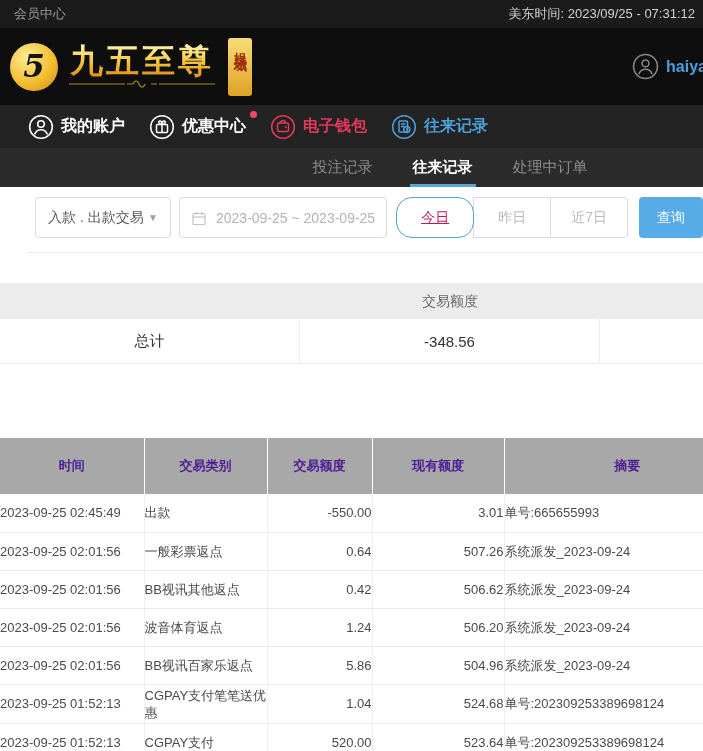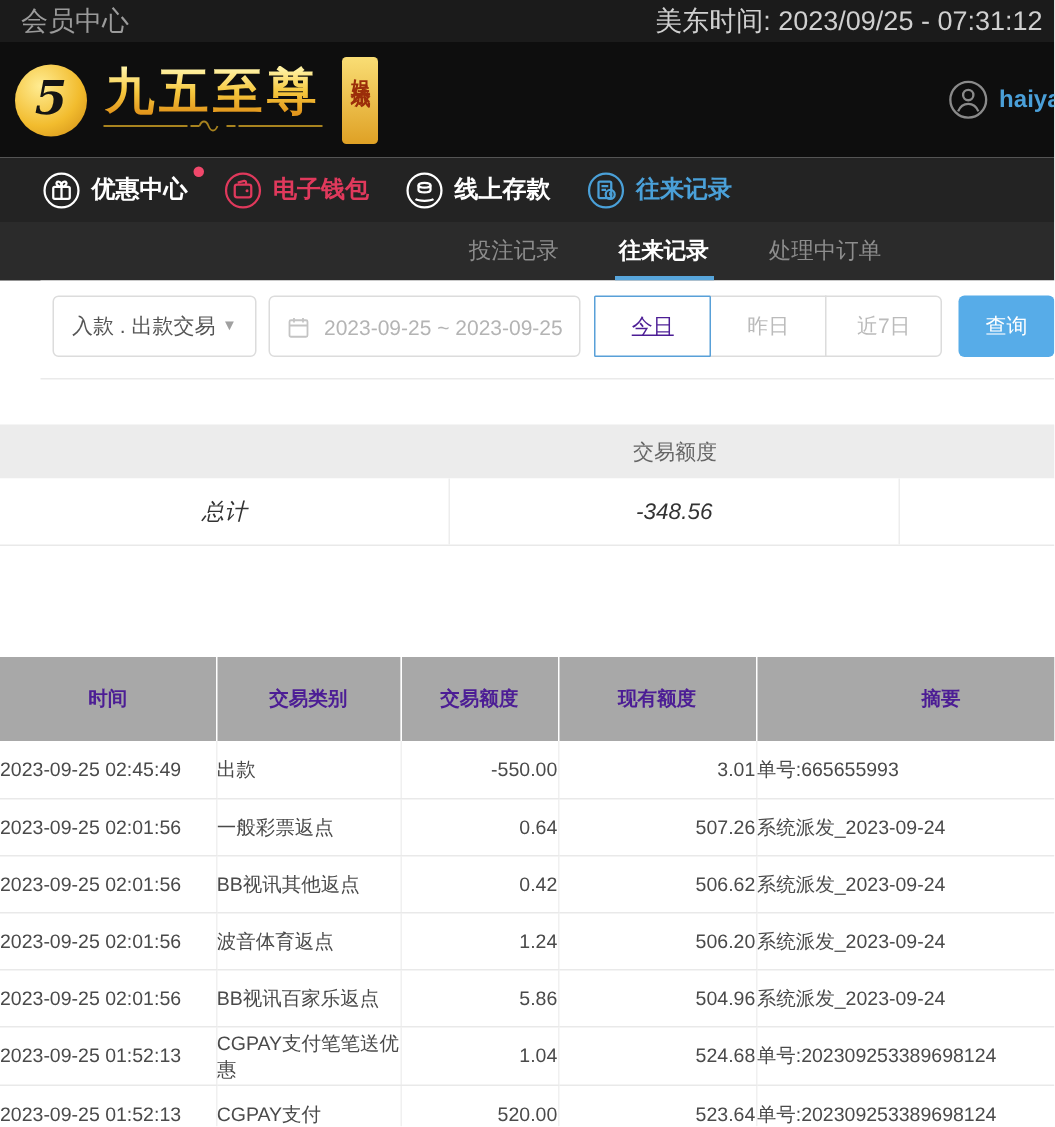--- a/index.html
+++ b/index.html
@@ -1,21 +1,21 @@
 <!DOCTYPE html>
 <html><head>
 <meta charset="utf-8">
 <style>
   * { margin:0; padding:0; box-sizing:border-box; }
   html,body { background:#fff; }
   body { font-family:"Liberation Sans", sans-serif; }
   .page { width:703px; height:751px; overflow:hidden; position:relative; background:#fff; }
 
   
-  .topbar { height:28px; background:#1b1b1b; display:flex; justify-content:space-between; align-items:center; padding:0 8px 0 14px; font-size:18px; }
+  .topbar { height:28px; background:#1b1b1b; display:flex; justify-content:space-between; align-items:center; padding:0 8px 0 14px; font-size:13px; }
   .topbar-left { color:#9b9b9b; }
   .topbar-right { color:#d0d0d0; }
 
   
   .logobar { height:77px; background:#0e0e0e; display:flex; align-items:center; justify-content:space-between; padding-left:10px; }
   .logo { display:flex; align-items:center; gap:9px; }
   .logo-coin { width:48px; height:48px; border-radius:50%; flex:none;
     background:radial-gradient(circle at 35% 30%, #ffec92, #f2bc2e 58%, #cd8a14);
     display:flex; align-items:center; justify-content:center; }
   .logo-coin span { font-family:"DejaVu Serif", serif; font-style:italic; font-weight:bold; font-size:31px; color:#141414; transform:translateY(-1px); }
@@ -47,29 +47,29 @@
   
   .filterbar { height:66px; background:#fff; border-bottom:1px solid #eaeaea; display:flex; align-items:flex-start; padding:10px 0 0 8px; white-space:nowrap;margin-left:27px; }
   .control { height:41px; border:1px solid #dcdcdc; border-radius:4px; display:flex; align-items:center; font-size:14px; background:#fff; cursor:pointer; }
   .select-box { width:150px; padding:0 12px; color:#555; justify-content:space-between; }
   .caret { color:#a0a0a0; font-size:10px; }
   .date-box { width:228px; margin-left:8px; padding:0 11px; color:#b4b4b4; gap:9px; }
   .btn-group { display:flex; margin-left:9px; height:41px; }
   .range-btn { width:78px; height:41px; border:1px solid #dcdcdc; background:#fff; color:#bbbbbb; font-size:14px; margin-left:-1px; cursor:pointer; position:relative; font-family:inherit; }
   .range-btn:first-child { border-radius:4px 0 0 4px; margin-left:0; }
   .range-btn:last-child { border-radius:0 4px 4px 0; }
-  .range-btn.active { border-color:#58a0d8; color:#4c1d95; z-index:2; border-radius:1px;text-decoration:underline; }
+  .range-btn.active { border-color:#58a0d8; color:#be185d; z-index:2; border-radius:16px;text-decoration:underline; }
   .search-btn { margin-left:11px; width:72px; height:41px; background:#57ace8; border:none; border-radius:4px; color:#fff; font-size:14px; cursor:pointer; font-family:inherit; }
 
   
   .summary { margin-top:30px; width:900px; border-top:1px solid #ececec; }
   .summary-header { height:35px; background:#ececec; display:flex; align-items:center; color:#666; font-size:14px; }
   .summary-header .hcell { width:300px; margin-left:300px; text-align:center; }
   .summary-row { height:45px; display:flex; border-bottom:1px solid #e9e9e9; font-size:15px; color:#333; background:#fff; }
-  .sum-cell { width:300px; display:flex; align-items:center; justify-content:center; border-right:1px solid #ededed;font-style:italic; }
+  .sum-cell { width:300px; display:flex; align-items:center; justify-content:center; border-right:1px solid #ededed; }
   .sum-cell:last-child { border-right:none; }
 
   
   table.data { margin-top:74px; width:750px; border-collapse:collapse; table-layout:fixed; }
   table.data thead th { height:56px; background:#a8a8a8; color:#4c1d95; font-size:13px; font-weight:bold; text-align:center; border-left:1px solid #fff; }
   table.data thead th:first-child { border-left:none; }
   table.data tbody td { height:38px; border-bottom:1px solid #e9e9e9; border-right:1px solid #f0f0f0; color:#4a4a4a; font-size:13px; line-height:17px; vertical-align:middle; padding:2px 0; overflow:hidden; }
   table.data tbody td:last-child { border-right:none; }
   td.c-time { padding-left:10px; }
   td.c-type { padding:2px 8px 2px 10px; word-break:break-all; }
@@ -108,46 +108,45 @@
         <circle cx="13" cy="13" r="11.5"></circle>
         <circle cx="13" cy="10" r="3.3"></circle>
         <path d="M6.5 20.5c1.3-3.2 3.9-4.8 6.5-4.8s5.2 1.6 6.5 4.8"></path>
       </svg>
       <span class="username">haiya</span>
     </div>
   </div>
 
   <div class="mainnav">
     <div class="nav-item">
+      <svg viewBox="0 0 26 26" fill="none" stroke="currentColor" stroke-width="1.6">
+        <circle cx="13" cy="13" r="11.3"></circle>
+          <circle cx="13" cy="10" r="3.3"></circle>
+        <path d="M6.5 20.5c1.3-3.2 3.9-4.8 6.5-4.8s5.2 1.6 6.5 4.8"></path>
+      </svg>
+      <span>我的账户</span>
+    </div>
+    <div class="nav-item">
       <svg viewBox="0 0 26 26" fill="none" stroke="currentColor" stroke-width="1.5">
         <circle cx="13" cy="13" r="11.3"></circle>
         <rect x="7.5" y="10.5" width="11" height="8" rx="1"></rect>
         <line x1="13" y1="10.5" x2="13" y2="18.5"></line>
         <path d="M13 10.5c-3.4 0-4.4-3.4-2.1-3.4 1.4 0 2.1 1.7 2.1 3.4zm0 0c3.4 0 4.4-3.4 2.1-3.4-1.4 0-2.1 1.7-2.1 3.4z"></path>
       </svg>
       <span>优惠中心</span>
       <span class="nav-dot"></span>
     </div>
     <div class="nav-item pink">
       <svg viewBox="0 0 26 26" fill="none" stroke="currentColor" stroke-width="1.5">
         <circle cx="13" cy="13" r="11.3"></circle>
         <rect x="7.5" y="9" width="11" height="8.5" rx="1.5"></rect>
         <path d="M15 9V7.6a1 1 0 0 0-1.2-1l-4.3 1.1"></path>
         <circle cx="15.7" cy="13.2" r="1" fill="currentColor" stroke="none"></circle>
       </svg>
       <span>电子钱包</span>
-    </div>
-    <div class="nav-item">
-      <svg viewBox="0 0 26 26" fill="none" stroke="currentColor" stroke-width="1.5">
-        <circle cx="13" cy="13" r="11.3"></circle>
-        <ellipse cx="13" cy="9.5" rx="4" ry="1.6"></ellipse>
-        <path d="M9 9.5v3.2c0 .9 1.8 1.6 4 1.6s4-.7 4-1.6V9.5"></path>
-        <path d="M7 18.8c2 1.4 10 1.4 12 0"></path>
-      </svg>
-      <span>线上存款</span>
     </div>
     <div class="nav-item blue">
       <svg viewBox="0 0 26 26" fill="none" stroke="currentColor" stroke-width="1.5">
         <circle cx="13" cy="13" r="11.3"></circle>
         <rect x="8" y="7" width="8.5" height="11" rx="1"></rect>
         <line x1="10" y1="10" x2="14.5" y2="10"></line>
         <line x1="10" y1="12.5" x2="13" y2="12.5"></line>
         <circle cx="15.8" cy="15.6" r="3"></circle>
         <path d="M15.8 14.2v1.5l1.2.8"></path>
       </svg>

